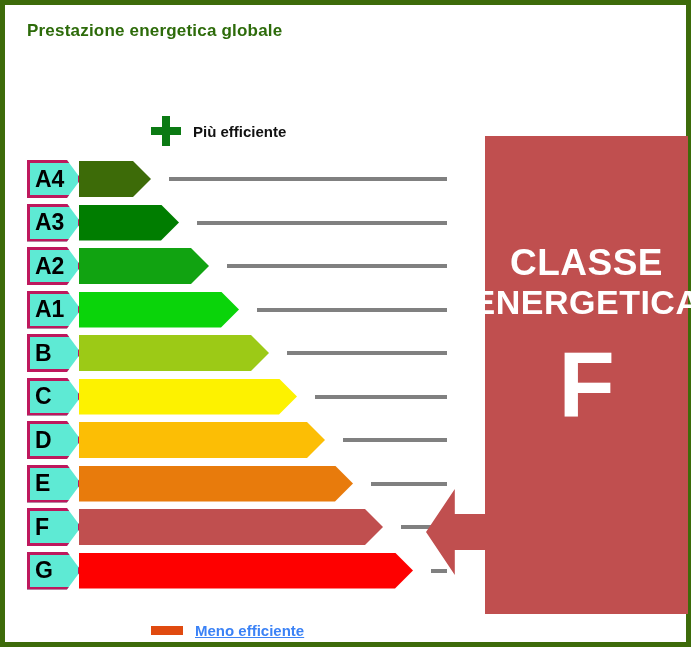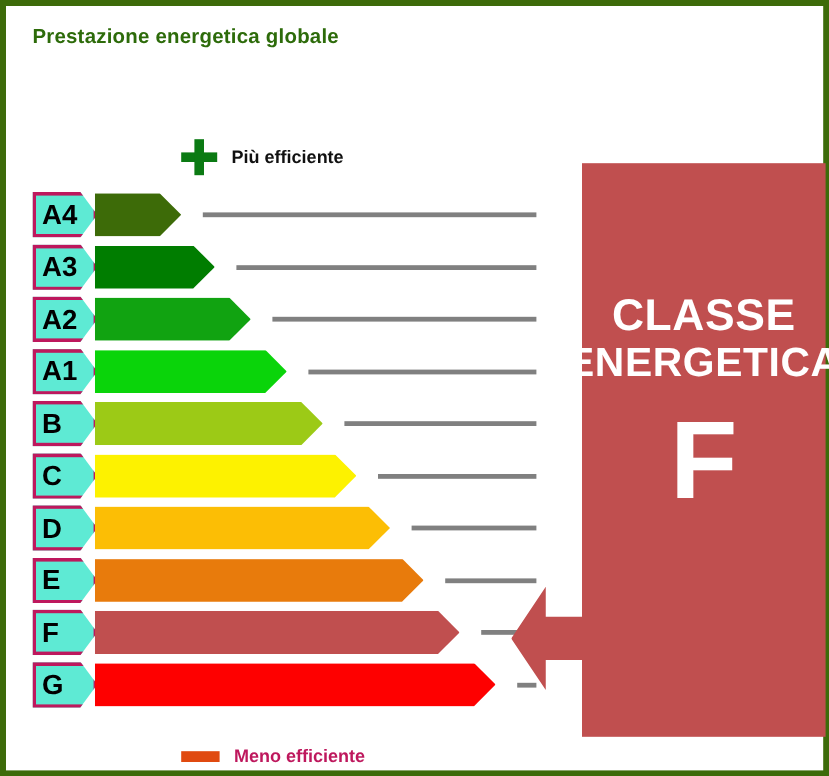--- a/index.html
+++ b/index.html
@@ -83,22 +83,23 @@
   #legend-bottom .minus-icon {
     width: 32px;
     height: 9px;
     background: #e04a10;
     flex: 0 0 auto;
   }
   #legend-bottom .legend-label {
     margin-left: 12px;
     font-size: 15px;
     font-weight: bold;
-    color: #be185d;
+    color: #3b82f6;
     white-space: nowrap;
+    text-decoration: underline;
   }
 
   
   #scale {
     position: absolute;
     left: 0;
     top: 0;
     width: 691px;
     height: 647px;
   }

